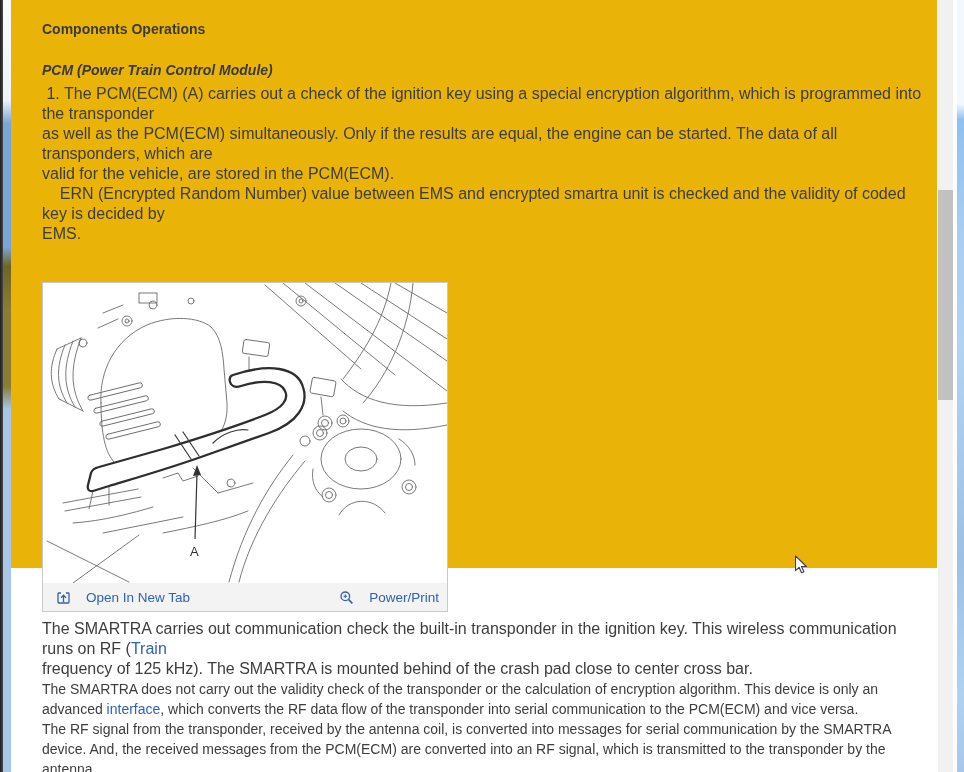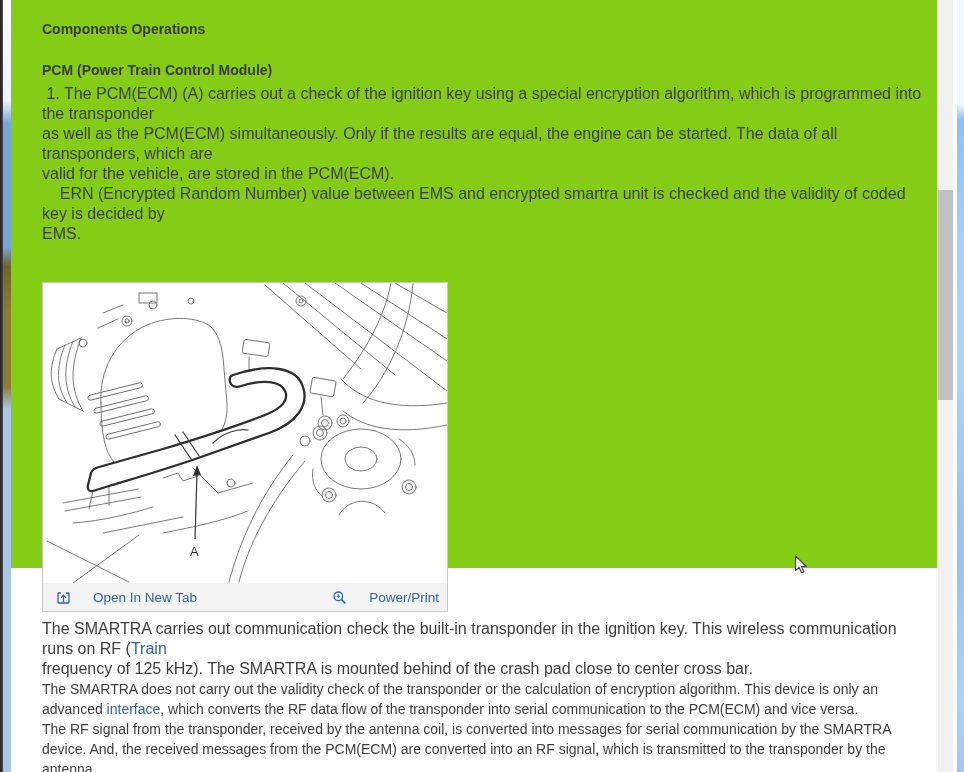--- a/index.html
+++ b/index.html
@@ -20,39 +20,39 @@
       var(--edge-mid-blue) 16%, var(--edge-mid-blue) 32%,
       #6e6524 34.5%, var(--edge-olive) 40%, var(--edge-olive) 50%,
       var(--edge-light-blue) 53%, var(--edge-light-blue) 100%);}
   .right-edge{position:absolute;right:0;top:0;width:7px;height:772px;
     background:linear-gradient(180deg,
       #f2f8fd 0%, #f2f8fd 13.5%, #8fc0ef 15.5%,
       #a9cdf1 30%, #b3d3f2 45%, #9dc0e4 72%,
       #b0d2f1 90%, var(--edge-light-blue) 100%);}
 
   
-  .page{position:absolute;left:11px;top:0;width:926px;height:568px;background:#84cc16;}
+  .page{position:absolute;left:11px;top:0;width:926px;height:568px;background:#eab308;}
   .content{padding:22px 0 0 31px;width:884px;color:var(--body-text);}
 
   h2.doc-title{margin:0;font-size:14px;line-height:14px;font-weight:bold;color:#3a3a3a;}
   h3.sub{margin:0;font-size:14px;line-height:14px;font-weight:bold;color:#3a3a3a;}
-  h3.pcm{margin-top:27px;}
+  h3.pcm{margin-top:27px;font-style:italic;}
   h3.smartra{margin-top:42px;}
   p.body{margin:7px 0 0 0;font-size:16px;line-height:20px;white-space:pre-wrap;}
   p.body0{margin:0;font-size:14px;line-height:20px;white-space:pre-wrap;}
   a.tlink{color:var(--link-blue);text-decoration:none;cursor:pointer;}
 
   
   .figure-box{margin-top:38px;width:404px;height:328px;border:1px solid #c9c9c9;background:#fff;}
   .figure-area{width:404px;height:300px;position:relative;}
   .figure-area svg{display:block;}
   .figure-footer{width:404px;height:28px;background:var(--footer-bg);
     display:flex;justify-content:space-between;align-items:center;
     padding:0 8px 0 13px;box-sizing:border-box;}
-  .flink{display:flex;align-items:center;gap:22px;font-size:13.5px;color:var(--link-blue);cursor:pointer;text-decoration:none;}
+  .flink{display:flex;align-items:center;gap:15px;font-size:13.5px;color:var(--link-blue);cursor:pointer;text-decoration:none;}
   .flink svg{flex:0 0 auto;}
 
   
   .scrollbar{position:absolute;left:938px;top:0;width:15px;height:772px;background:var(--scroll-track);}
   .scroll-thumb{position:absolute;left:0;width:15px;background:var(--scroll-thumb);}
 
   
   .cursor{position:absolute;left:795px;top:555px;pointer-events:none;}
 </style>
 </head>

